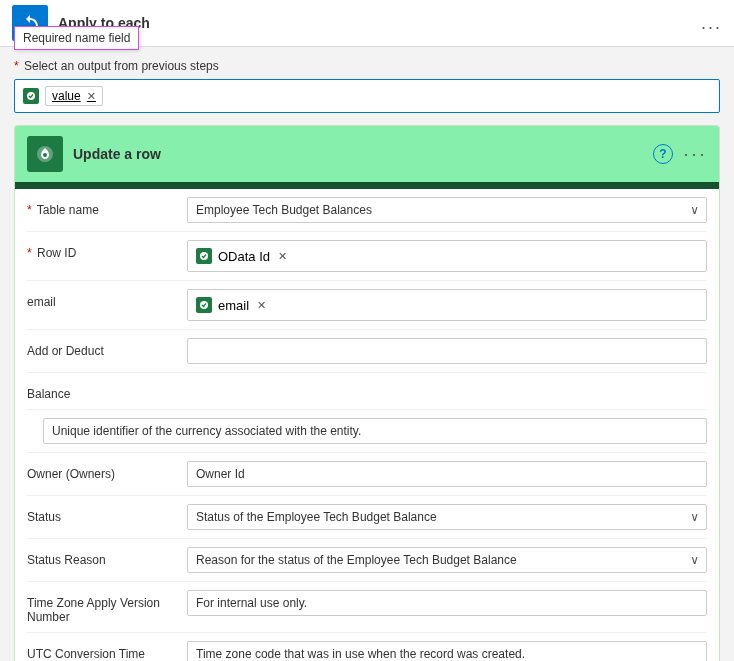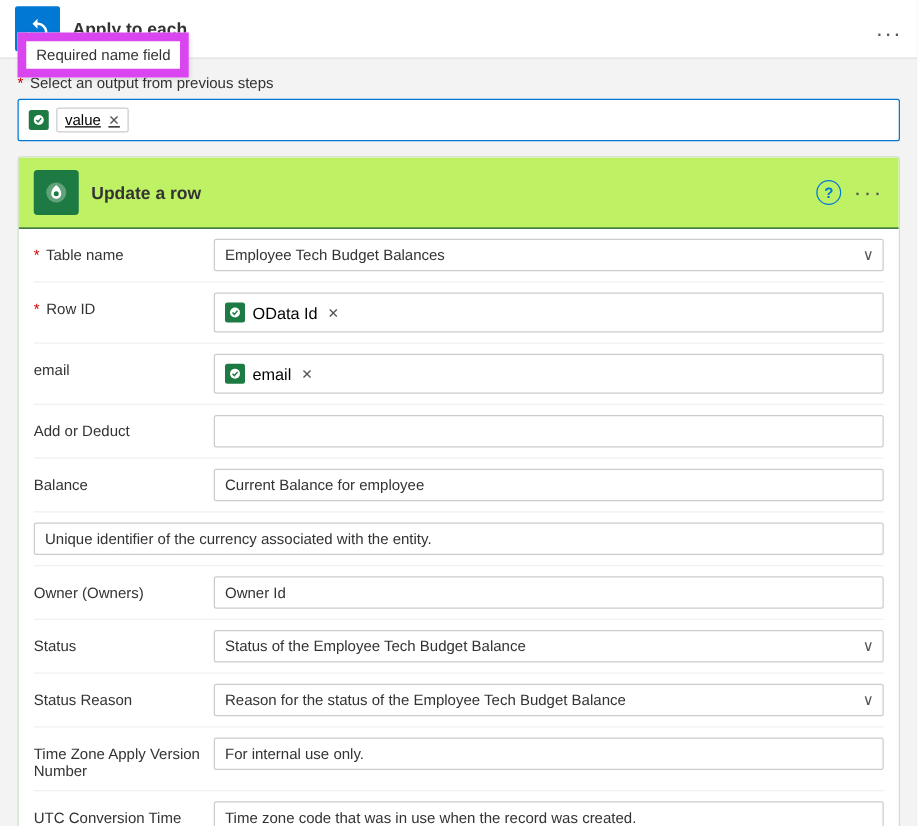--- a/index.html
+++ b/index.html
@@ -10,21 +10,21 @@
       width: 734px;
       min-height: 661px;
       position: relative;
     }
 
     .tooltip {
       position: absolute;
       top: 26px;
       left: 14px;
       background: #fff;
-      border: 7px solid #d946ef;
+      border: 1px solid #d946ef;
       padding: 4px 8px;
       font-size: 12px;
       color: #333;
       box-shadow: 1px 1px 4px rgba(0,0,0,0.15);
       z-index: 10;
       white-space: nowrap;
     }
 
     .header-bar {
       display: flex;
@@ -135,26 +135,26 @@
 
     .update-row-card {
       border: 1px solid #d0e0c8;
       border-radius: 3px;
       margin-top: 12px;
       background: #fff;
       overflow: hidden;
     }
 
     .update-row-header {
-      background: #bef264;
+      background: #86efac;
       display: flex;
       align-items: center;
       padding: 10px 12px;
       justify-content: space-between;
-      border-bottom: 1px solid #14532d;
+      border-bottom: 7px solid #14532d;
     }
 
     .update-row-header-left {
       display: flex;
       align-items: center;
       gap: 10px;
     }
 
     .green-icon-box {
       width: 36px;
@@ -222,20 +222,21 @@
       color: #333;
     }
 
     .form-label .required {
       color: #c00;
       margin-right: 2px;
     }
 
     .form-control {
       flex: 1;
+      margin-left: 16px;
     }
 
     .input-field {
       border: 1px solid #ccc;
       border-radius: 2px;
       padding: 5px 8px;
       width: 100%;
       font-size: 12px;
       color: #333;
       background: #fff;
@@ -394,23 +395,20 @@
 
       <div class="form-row">
         <div class="form-label">Add or Deduct</div>
         <div class="form-control">
           <input class="input-field" type="text" value="" style="">
         </div>
       </div>
 
       <div class="form-row">
         <div class="form-label">Balance</div>
-        <div class="form-control">
-          <input class="input-field" type="text" value="Current Balance for employee" style="">
-        </div>
       </div>
 
       <div class="form-row">
         <div class="form-control">
           <input class="input-field" type="text" value="Unique identifier of the currency associated with the entity." style="">
         </div>
       </div>
 
       <div class="form-row">
         <div class="form-label">Owner (Owners)</div>

